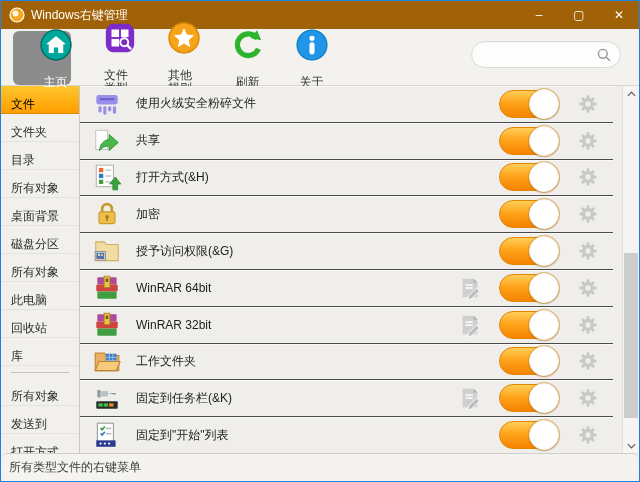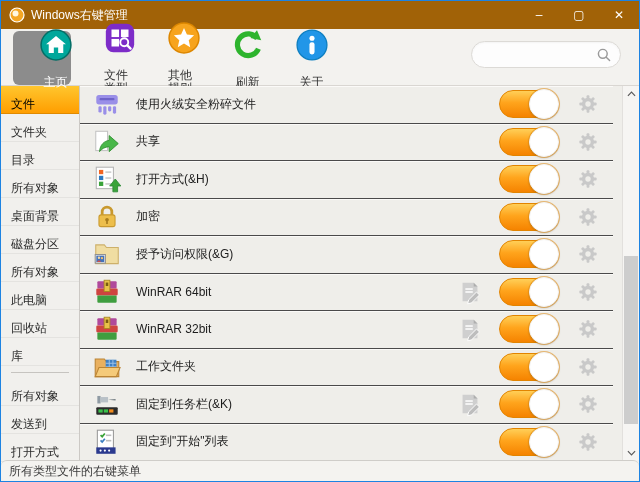--- a/index.html
+++ b/index.html
@@ -46,21 +46,21 @@
   .toggle .knob { position:absolute; right:-1px; top:-2px; width:30px; height:30px; border-radius:50%; background:#fff; border:1px solid #f3f3f3; box-shadow:0 0 0 1px rgba(224,140,20,.55), 0 1px 2px rgba(0,0,0,.25); }
   .gearslot { width:22px; height:22px; margin-right:8px; flex:none; display:flex; }
 
   
   .scrollbar { position:absolute; right:0; top:0; bottom:0; width:17px; background:#f6f5f3; border-left:1px solid #e2e0dd; display:flex; flex-direction:column; }
   .scroll-arrow { height:15px; flex:none; display:flex; align-items:center; justify-content:center; }
   .scroll-track { flex:1; position:relative; }
   .scroll-thumb { position:absolute; left:1px; right:1px; top:45%; height:49%; background:#cdcdcd; }
 
   
-  .statusbar { height:21px; background:#f4f3f0; border-top:1px solid #cfcdc9; display:flex; align-items:center; padding-left:8px; font-size:12px; color:#3a3a3a; flex:none;border-radius:6px; }
+  .statusbar { height:28px; background:#f4f3f0; border-top:1px solid #cfcdc9; display:flex; align-items:center; padding-left:8px; font-size:12px; color:#3a3a3a; flex:none;border-radius:6px; }
   .icon svg { width:100%; height:100%; display:block; }
 </style>
 </head>
 <body>
 
 <div class="window">
 
   <div class="titlebar">
     <span class="appicon icon">
       <svg viewBox="0 0 16 16">

